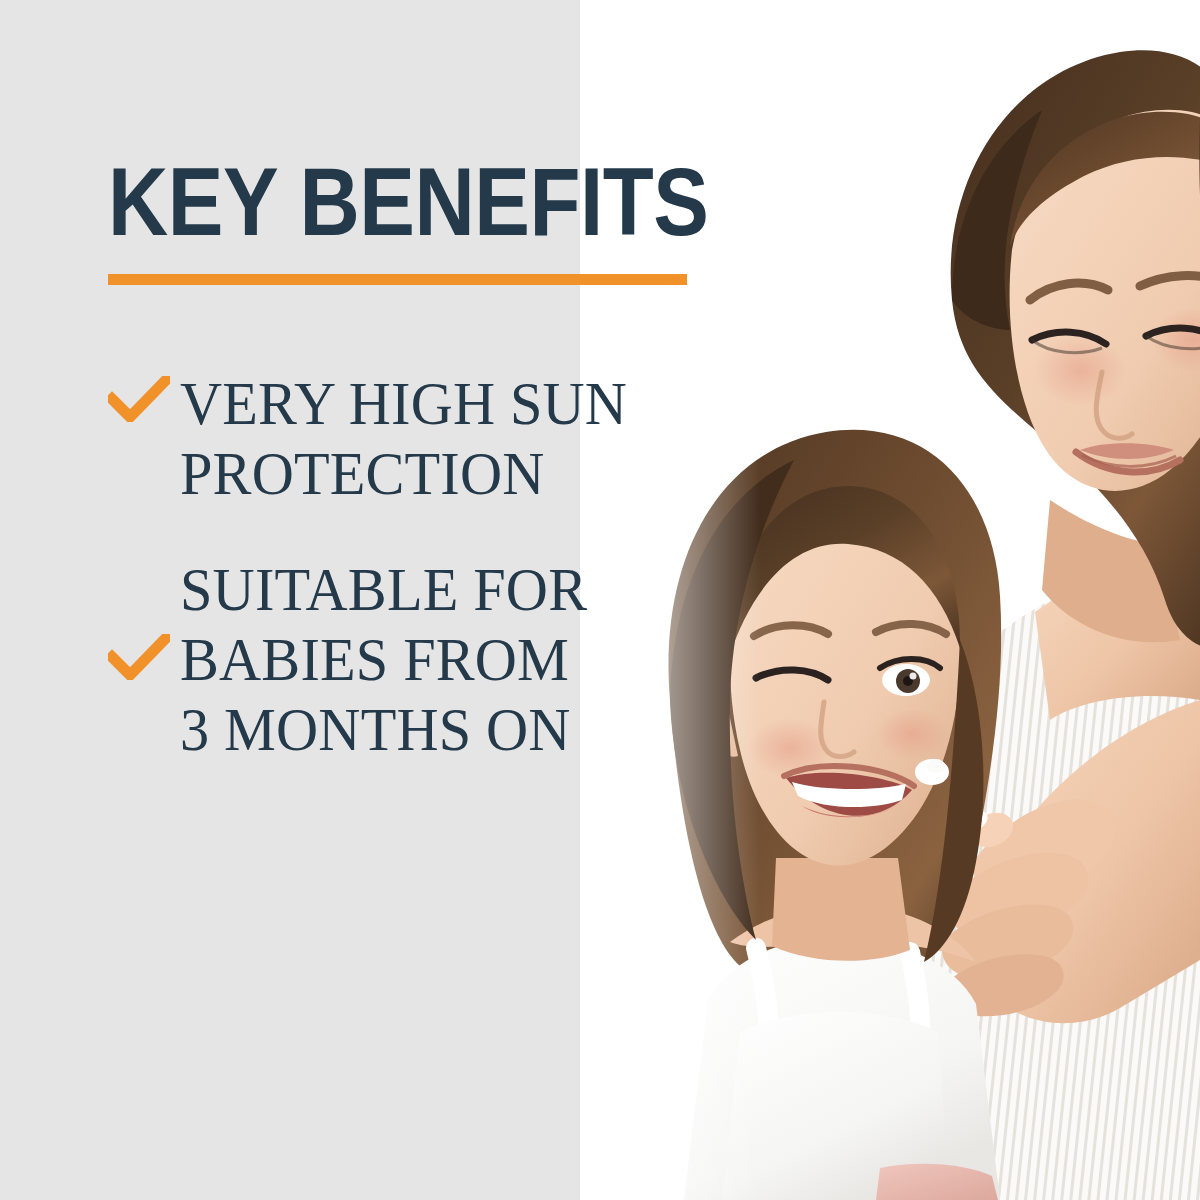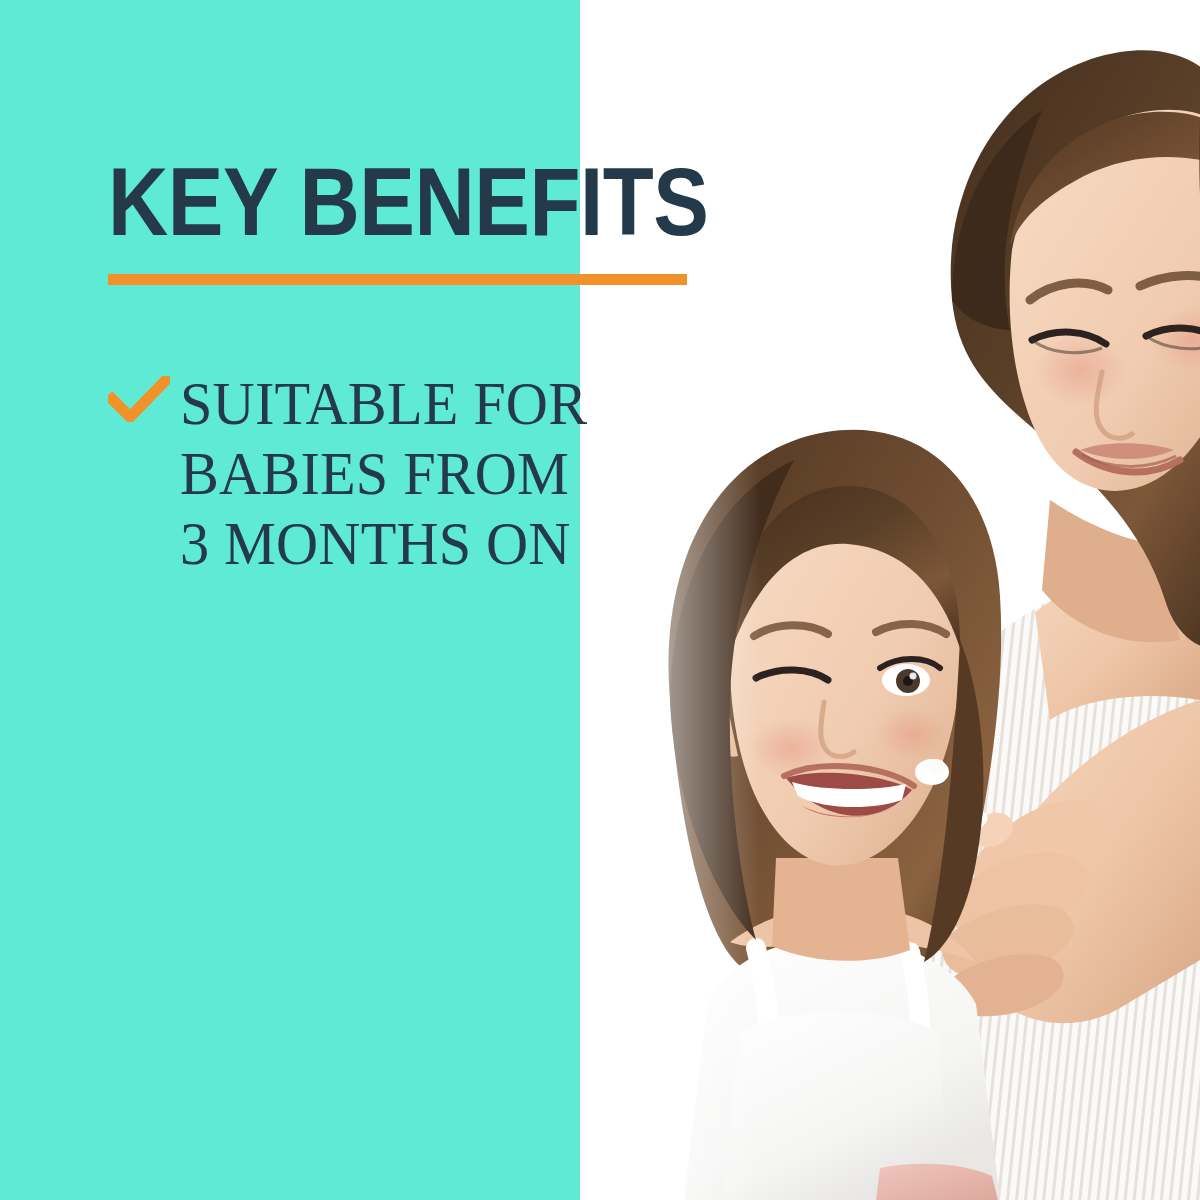--- a/index.html
+++ b/index.html
@@ -11,21 +11,21 @@
     width: 1200px;
     height: 1200px;
     background: #ffffff;
     font-family: "Liberation Sans", sans-serif;
     overflow: hidden;
   }
   #poster {
     position: relative;
     width: 1200px;
     height: 1200px;
-    background: #5eead4;
+    background: #e5e5e5;
     overflow: hidden;
   }
 
   
   #photo-area {
     position: absolute;
     right: 0;
     top: 0;
     width: 620px;
     height: 1200px;
@@ -68,21 +68,21 @@
     left: 108px;
     top: 368px;
     width: 620px;
   }
   .benefit-item {
     position: relative;
     display: flex;
     align-items: flex-start;
     margin-bottom: 46px;
   }
-  .benefit-item:last-child { margin-bottom: 11px; }
+  .benefit-item:last-child { margin-bottom: 11px; align-items: center; }
 
   .check-icon {
     flex: 0 0 auto;
     width: 72px;
     height: 58px;
     margin-top: 8px;
   }
   .check-icon svg { display: block; width: 62px; height: 46px; }
 
   .benefit-text {
@@ -247,20 +247,29 @@
     </svg>
   </div>
 
   <div id="heading-block">
     <h1 id="page-title">KEY BENEFITS</h1>
     <div id="title-rule"></div>
   </div>
 
   <div id="benefits-list">
 
+    <div class="benefit-item">
+      <span class="check-icon">
+        <svg viewBox="0 0 62 46" xmlns="http://www.w3.org/2000/svg" aria-hidden="true">
+          <path d="M4 23 L22 41 L58 4" fill="none" stroke="#f1912a" stroke-width="11" stroke-linecap="square" stroke-linejoin="miter"></path>
+        </svg>
+      </span>
+      <span class="benefit-text">VERY HIGH SUN
+PROTECTION</span>
+    </div>
 
 
     <div class="benefit-item">
       <span class="check-icon">
         <svg viewBox="0 0 62 46" xmlns="http://www.w3.org/2000/svg" aria-hidden="true">
           <path d="M4 23 L22 41 L58 4" fill="none" stroke="#f1912a" stroke-width="11" stroke-linecap="square" stroke-linejoin="miter"></path>
         </svg>
       </span>
       <span class="benefit-text">SUITABLE FOR
 BABIES FROM

